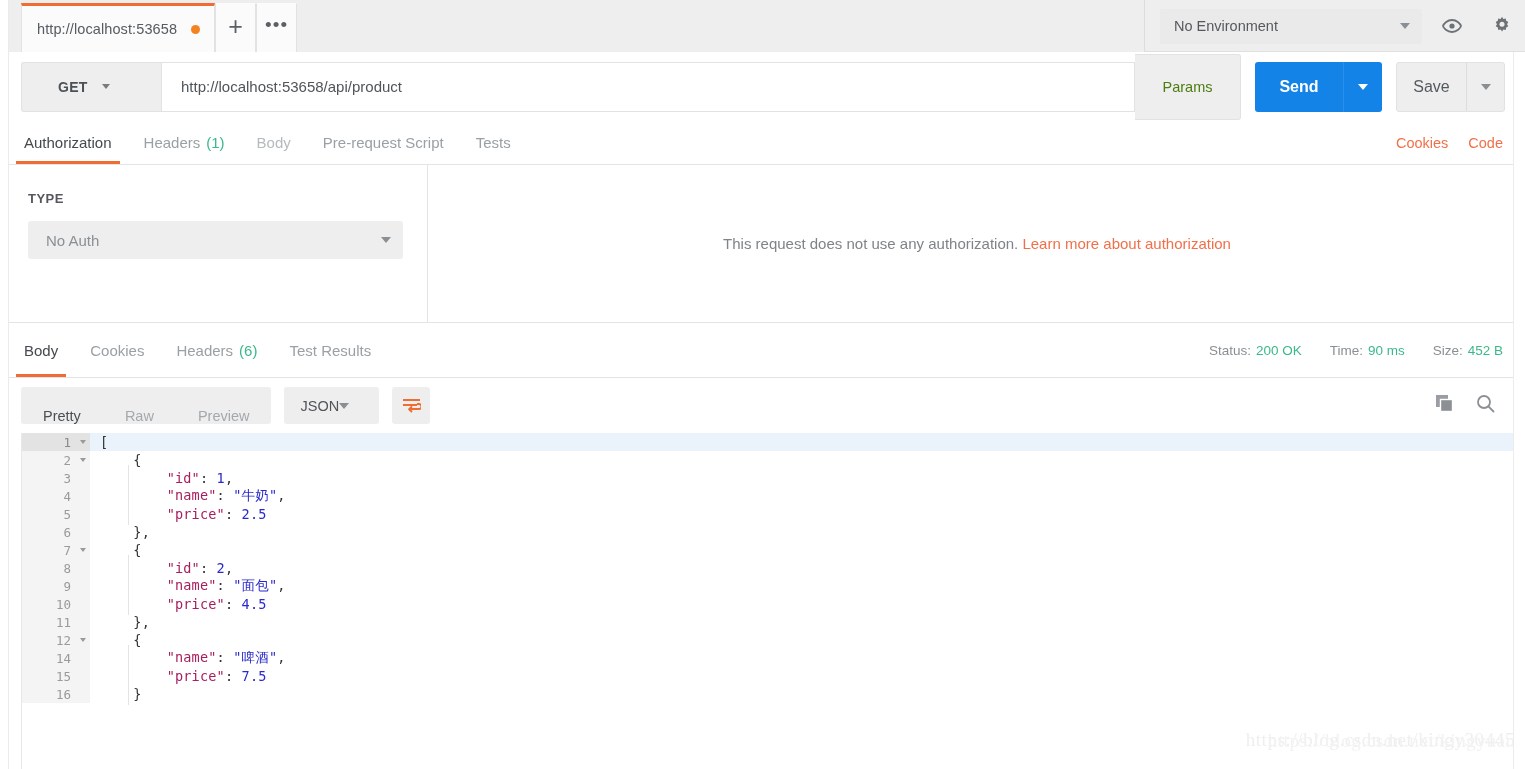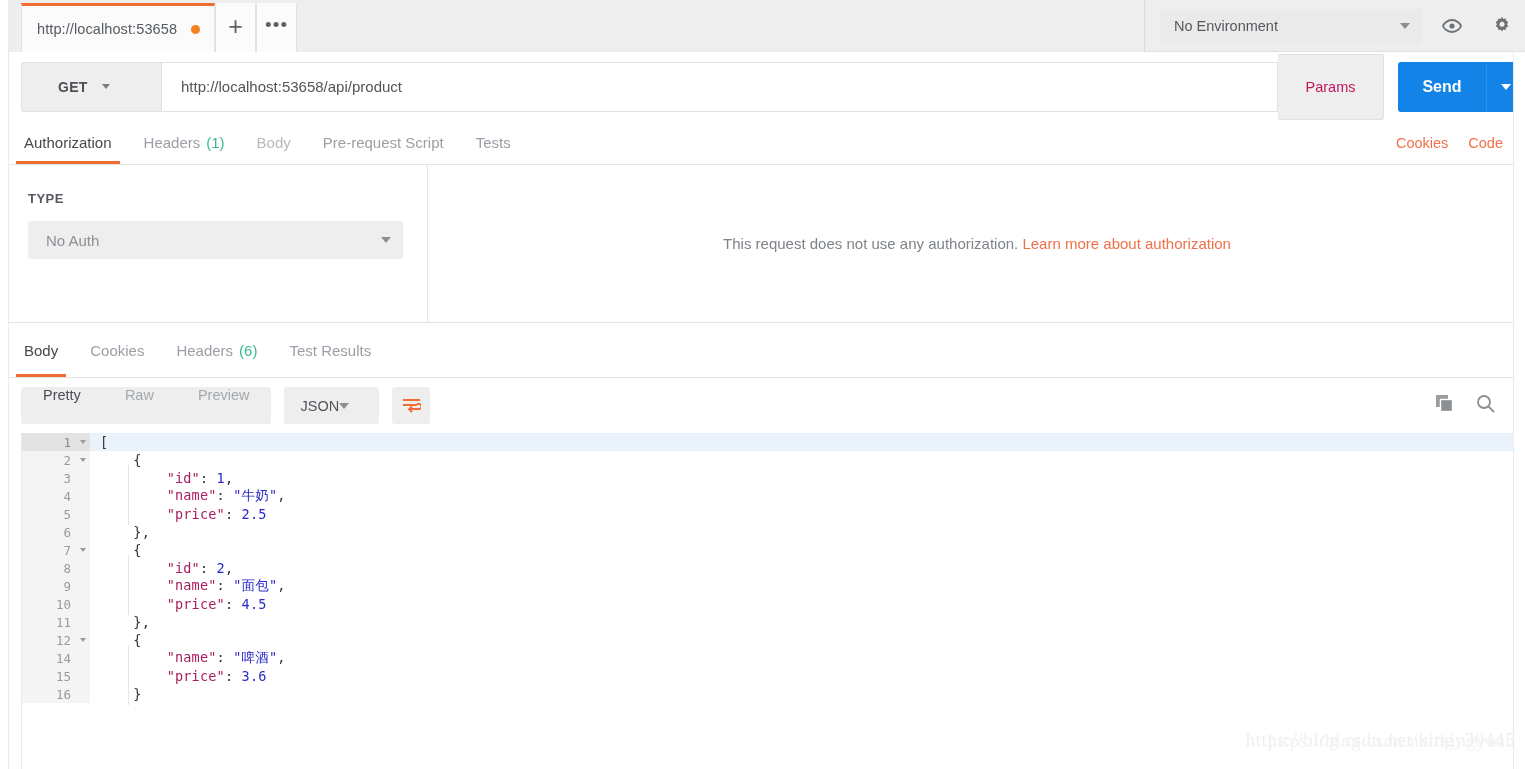--- a/index.html
+++ b/index.html
@@ -100,21 +100,21 @@
     border: 1px solid #e2e2e2;
     display: flex; align-items: center; padding-left: 19px;
   }
   .url-input .u-text { font-size: 15px; color: #50555a; }
   .params-btn {
     width: 106px; height: 66px;
     background: #eeeeee;
     border: 1px solid #e2e2e2; border-left: none;
     border-radius: 0 3px 3px 0;
     display: flex; align-items: center; justify-content: center;
-    font-size: 14.5px; color: #be185d;
+    font-size: 14.5px; color: #4d7c0f;
   }
   .send-group {
     margin-left: 14px; height: 50px; display: flex; border-radius: 3px; overflow: hidden;
   }
   .send-btn {
     width: 88px; background: #1383e7; color: #fff;
     font-size: 16px; font-weight: 700;
     display: flex; align-items: center; justify-content: center;
   }
   .send-caret {
@@ -209,21 +209,21 @@
   .fmtbar {
     position: absolute; left: 0; top: 378px; width: 1525px; height: 55px;
     background: #fff;
     display: flex; align-items: center;
   }
   .seg {
     margin-left: 21px; height: 37px; background: #eeeeee; border-radius: 3px;
     display: flex; align-items: stretch;
   }
   .seg-item {
-    display: flex; align-items: flex-start; padding: 0 22px; font-size: 14.5px; color: #a4a9ae;
+    display: flex; align-items: flex-end; padding: 0 22px; font-size: 14.5px; color: #a4a9ae;
   }
   .seg-item.active { color: #4a4f54; }
   .json-select {
     margin-left: 13px; height: 37px; width: 95px;
     background: #eeeeee; border-radius: 3px;
     display: flex; align-items: center; justify-content: flex-start;
     padding: 0 12px 0 16px;
   }
   .json-select span { font-size: 14.5px; color: #4f5459; }
   .wrap-btn {
@@ -358,20 +358,28 @@
     <span>Params</span>
   </div>
   <div class="send-group">
     <div class="send-btn">
       <span>Send</span>
     </div>
     <div class="send-caret">
       <i class="caret"></i>
     </div>
   </div>
+  <div class="save-group">
+    <div class="save-btn">
+      <span>Save</span>
+    </div>
+    <div class="save-caret">
+      <i class="caret"></i>
+    </div>
+  </div>
 </div>
 
 <div class="reqtabs">
   <div class="rtab active">
     <span>Authorization</span>
   </div>
   <div class="rtab">
     <span>Headers</span>
     <span class="count">(1)</span>
   </div>
@@ -412,20 +420,31 @@
   </div>
   <div class="rtab">
     <span>Cookies</span>
   </div>
   <div class="rtab">
     <span>Headers</span>
     <span class="count">(6)</span>
   </div>
   <div class="rtab">
     <span>Test Results</span>
+  </div>
+  <div class="status-group">
+    <div>
+      <span>Status:</span><b>200 OK</b>
+    </div>
+    <div>
+      <span>Time:</span><b>90 ms</b>
+    </div>
+    <div>
+      <span>Size:</span><b>452 B</b>
+    </div>
   </div>
 </div>
 
 <div class="fmtbar">
   <div class="seg">
     <div class="seg-item active">
       <span>Pretty</span>
     </div>
     <div class="seg-item">
       <span>Raw</span>
@@ -533,21 +552,21 @@
         <div class="code-text">    <span class="tk-punc">{</span></div>
       </div>
       <div class="code-line">
         <div class="gutter">14</div>
         <div class="fold"></div>
         <div class="code-text">        <span class="tk-key">"name"</span><span class="tk-punc">: </span><span class="tk-str">"啤酒"</span><span class="tk-punc">,</span></div>
       </div>
       <div class="code-line">
         <div class="gutter">15</div>
         <div class="fold"></div>
-        <div class="code-text">        <span class="tk-key">"price"</span><span class="tk-punc">: </span><span class="tk-num">3.6</span></div>
+        <div class="code-text">        <span class="tk-key">"price"</span><span class="tk-punc">: </span><span class="tk-num">7.5</span></div>
       </div>
       <div class="code-line">
         <div class="gutter">16</div>
         <div class="fold"></div>
         <div class="code-text">    <span class="tk-punc">}</span></div>
       </div>
     </div>
   <div class="indent-guide" id="ig1" style="top: 32px; height: 60px;"></div>
   <div class="indent-guide" id="ig2" style="top: 122px; height: 60px;"></div>
   <div class="indent-guide" id="ig3" style="top: 212px; height: 60px;"></div>

